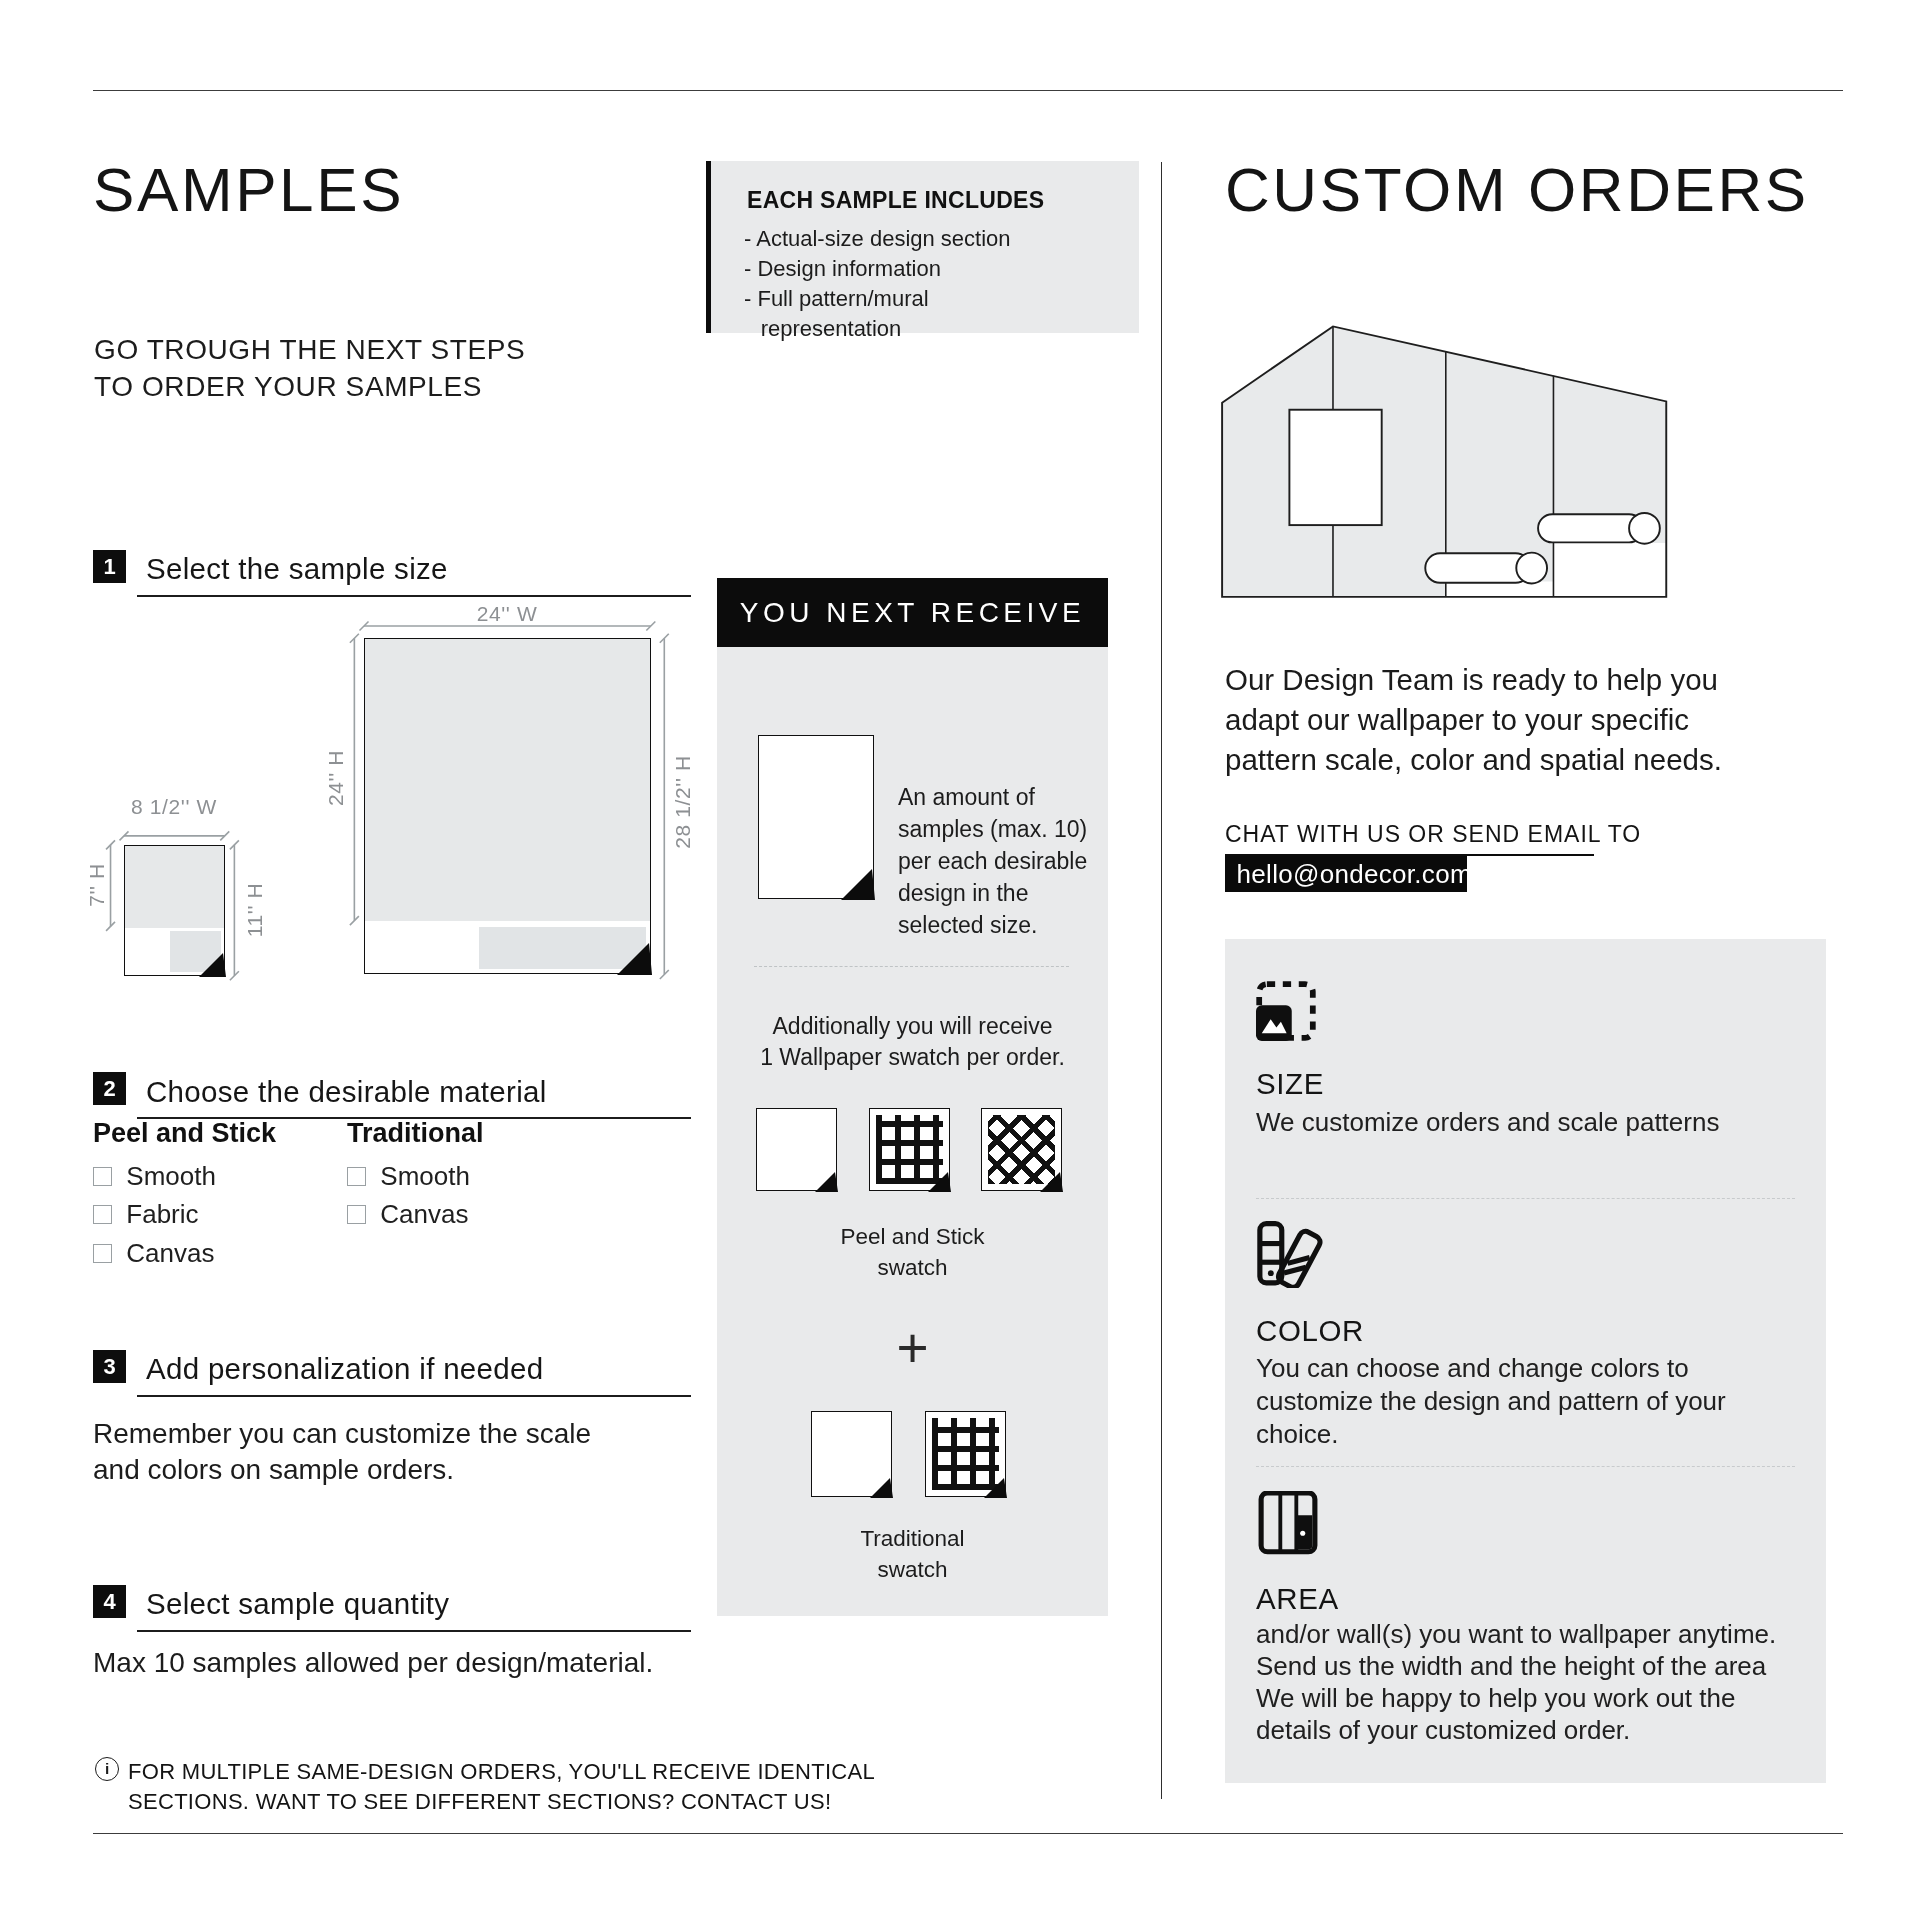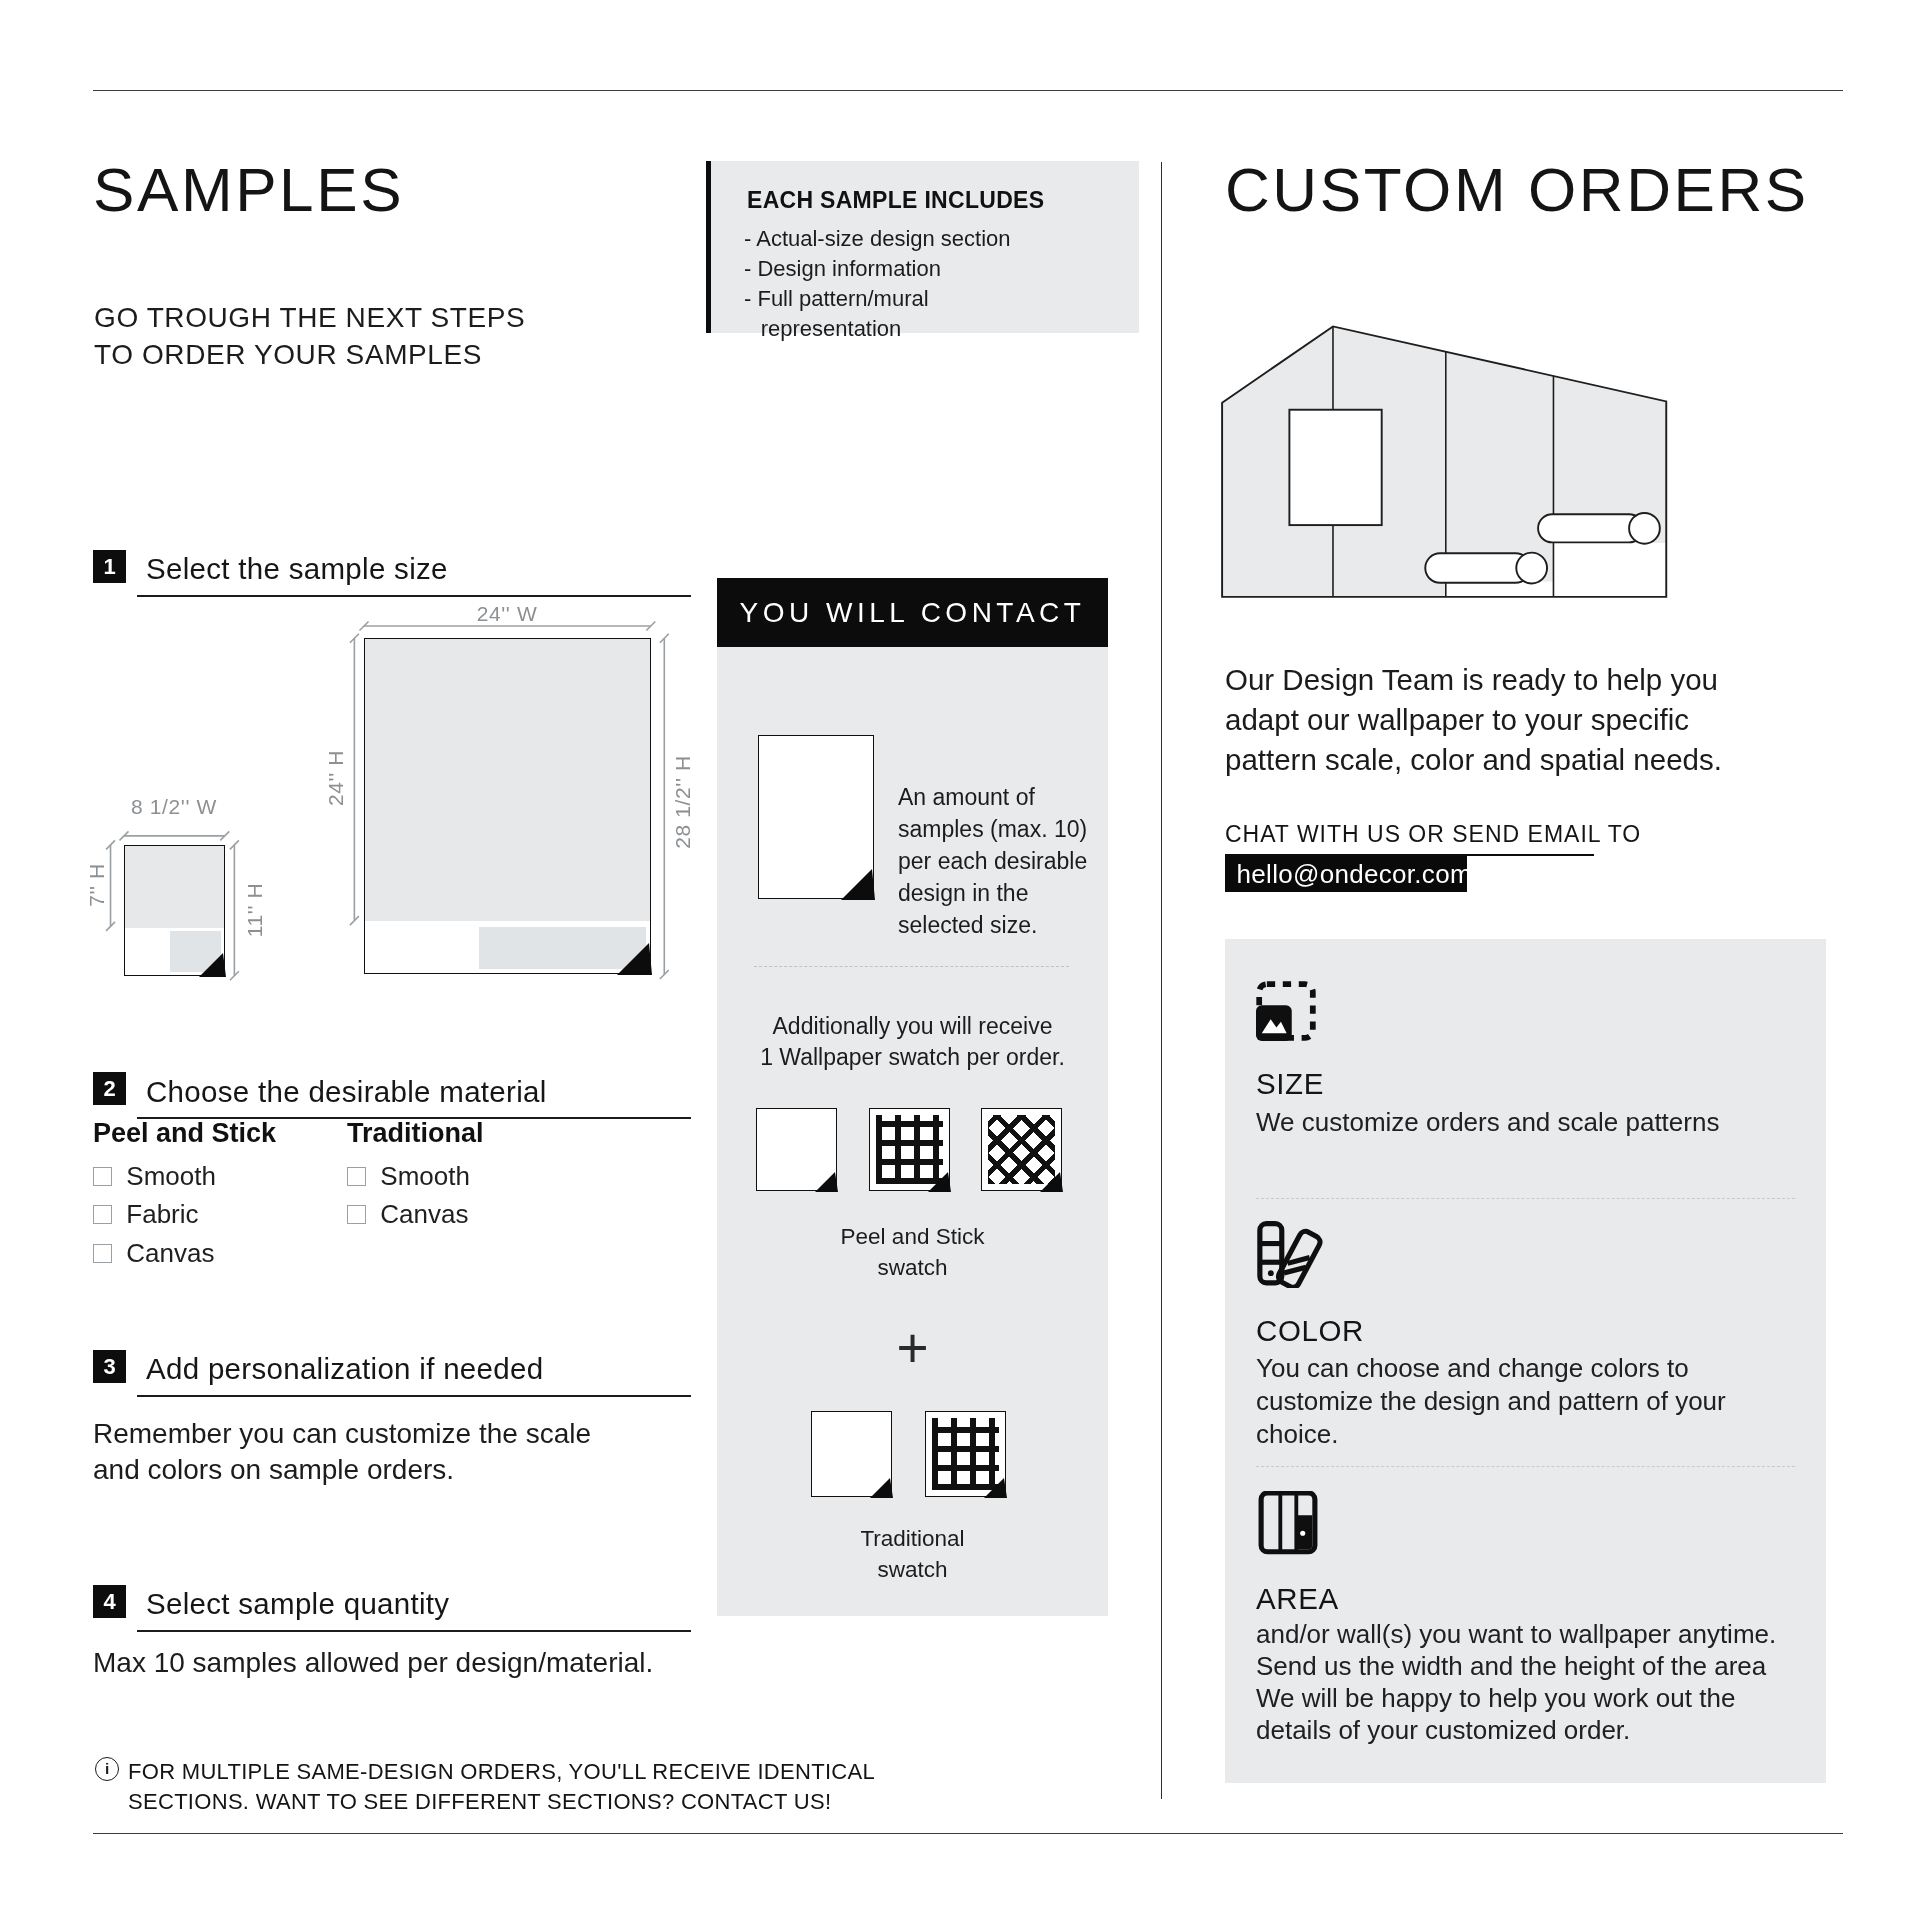--- a/index.html
+++ b/index.html
@@ -2,21 +2,21 @@
 <html style="font-size:10.3px"><head>
 <meta charset="utf-8">
 <style>
   html,body{margin:0;padding:0;background:#fff;}
   #canvas{position:relative;width:1926px;height:1926px;background:#ffffff;
           font-family:"Liberation Sans",sans-serif;color:#1a1a1a;overflow:hidden;}
   .abs{position:absolute;}
   .hairline{background:#3c3c3c;height:1.3px;}
   .vsep{background:#2e2e2e;width:1.3px;}
   .big-title{font-size:62px;letter-spacing:2.6px;color:#141414;white-space:nowrap;}
-  .subtitle{font-size:28px;line-height:37px;letter-spacing:0.6px;color:#1c1c1c;white-space:nowrap;}
+  .subtitle{font-size:28px;line-height:37px;letter-spacing:0.6px;color:#1c1c1c;white-space:nowrap;margin-top:32px;}
   .badge{width:33px;height:33px;background:#0d0d0d;color:#fff;font-size:22px;font-weight:700;
          display:flex;align-items:center;justify-content:center;}
   .step-title{font-size:29.5px;color:#161616;letter-spacing:0.3px;white-space:nowrap;}
   .step-rule{height:1.9px;background:#1c1c1c;}
   .panel{background:#e9eaeb;}
   .includes-title{font-size:23px;font-weight:700;color:#111;letter-spacing:0.3px;}
   .includes-item{font-size:22px;line-height:30px;color:#1c1c1c;}
   .indent{padding-left:16.7px;}
   .dim-label{font-size:21px;color:#8d9093;letter-spacing:0.6px;white-space:nowrap;text-align:center;}
   .vlabel{width:141px;height:28px;display:flex;align-items:center;justify-content:center;
@@ -166,21 +166,21 @@
   <div class="abs body-line" style="left:93px;top:1645px;">Max 10 samples allowed per design/material.</div>
 
   <div class="abs info-circ" style="left:95px;top:1757px;">
       <span>i</span>
     </div>
   <div class="abs" style="left:128px;top:1757px;">
     <div class="note-line" style="line-height:29.5px;">FOR MULTIPLE SAME-DESIGN ORDERS, YOU'LL RECEIVE IDENTICAL</div>
     <div class="note-line" style="line-height:29.5px;">SECTIONS. WANT TO SEE DIFFERENT SECTIONS? CONTACT US!</div>
   </div>
 
-  <div class="abs bar" style="left:717px;top:578px;width:391px;height:69px;">YOU WILL CONTACT</div>
+  <div class="abs bar" style="left:717px;top:578px;width:391px;height:69px;">YOU NEXT RECEIVE</div>
   <div class="abs panel" style="left:717px;top:647px;width:391px;height:969px;"></div>
 
   <div class="abs card" style="left:758px;top:735px;width:116px;height:164px;">
     <div class="dogear" style="right:-1.9px;bottom:-1.9px;border-bottom:31px solid #0c0c0c;border-left:31px solid transparent;"></div>
   </div>
   <div class="abs" style="left:898px;top:761px;margin-top:20px;">
     <div class="recv-line">An amount of</div>
     <div class="recv-line">samples (max. 10)</div>
     <div class="recv-line">per each desirable</div>
     <div class="recv-line">design in the</div>

